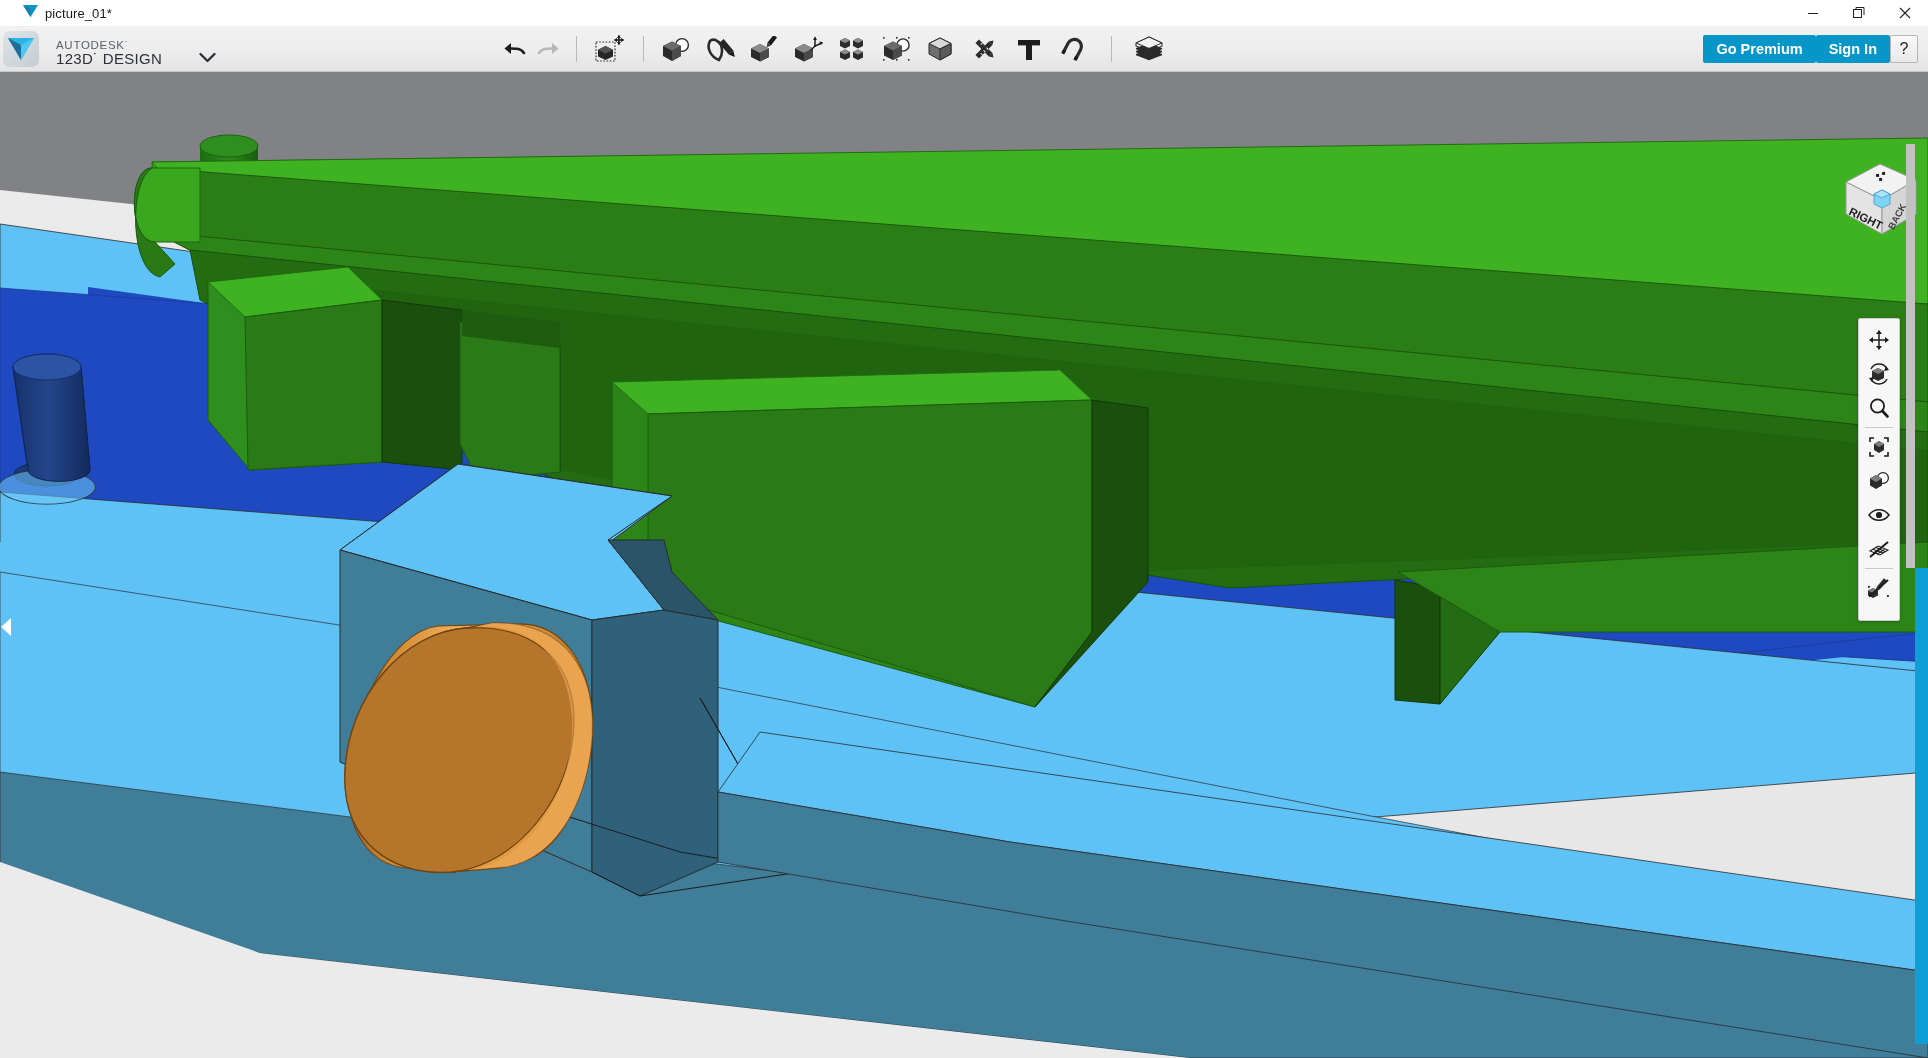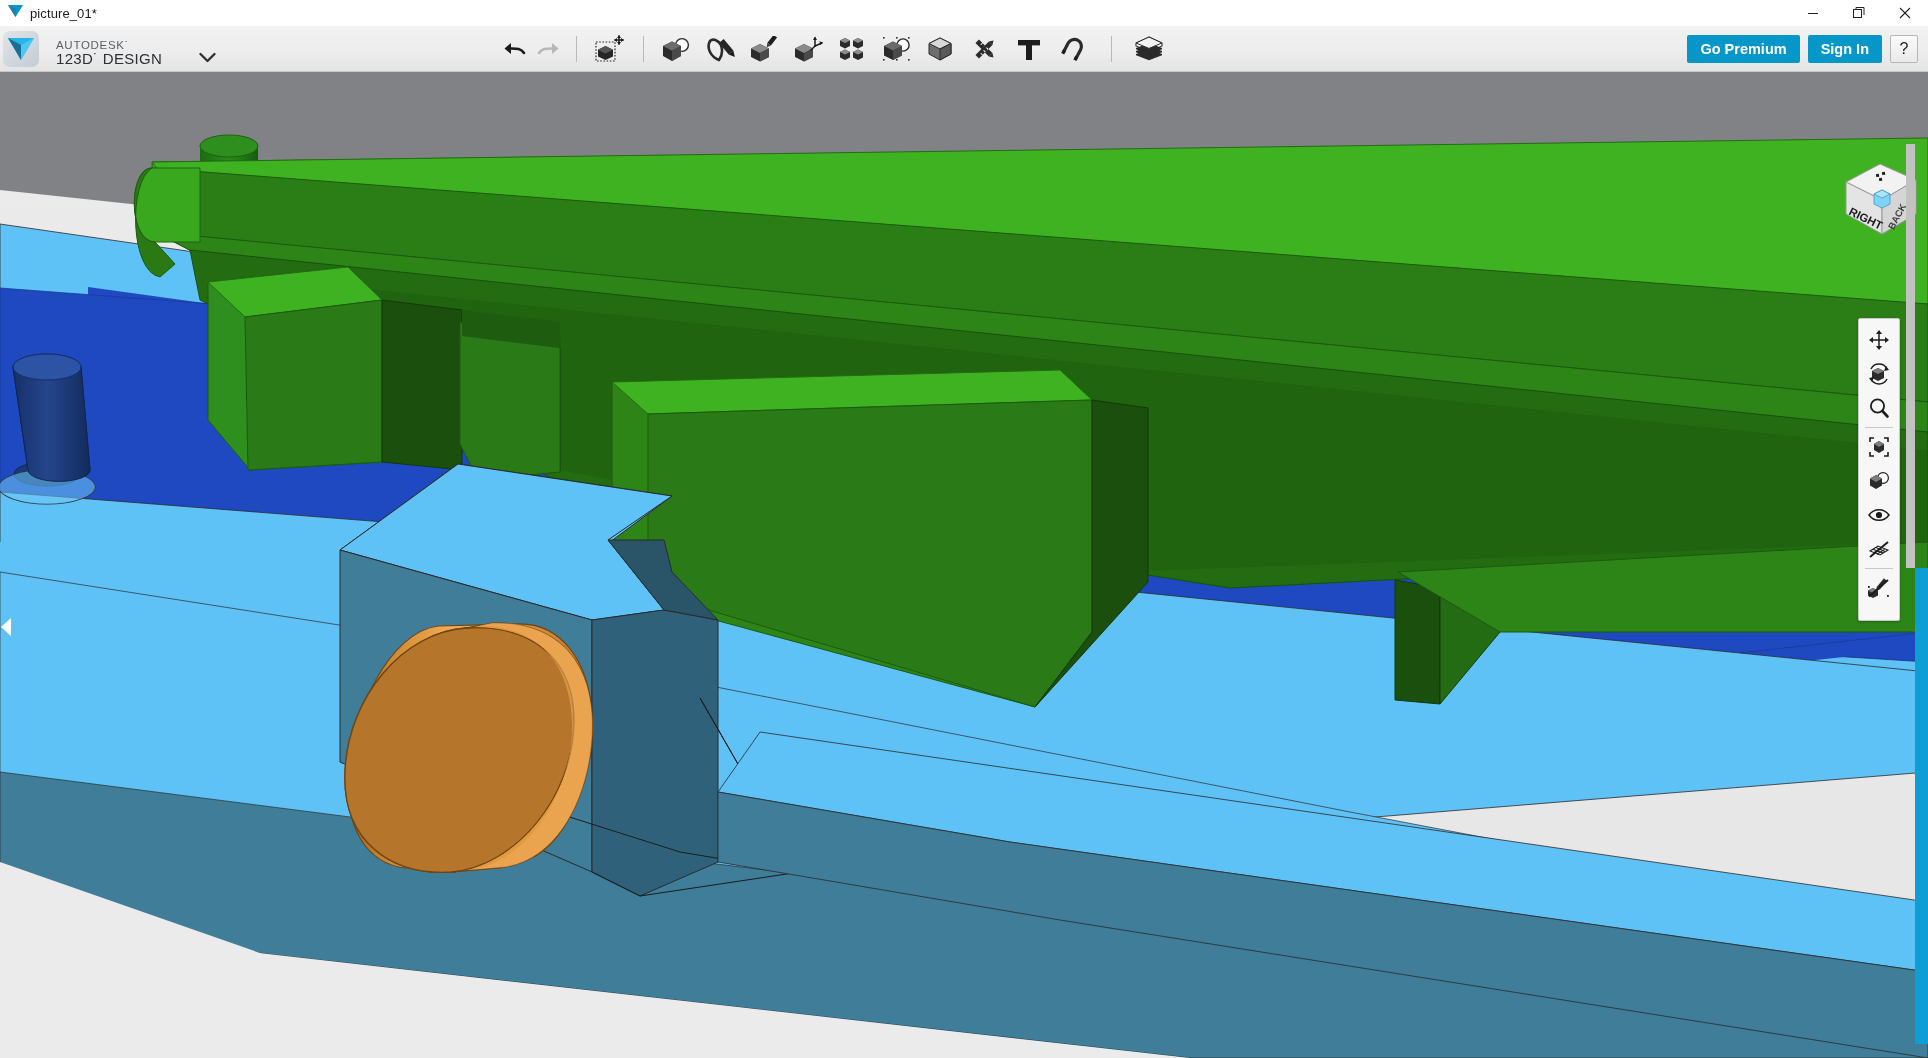--- a/index.html
+++ b/index.html
@@ -9,21 +9,21 @@
     font-family: "Liberation Sans", sans-serif;
     background: #f0f0f0;
   }
 
   
   #titlebar {
     position: absolute; left: 0; top: 0; width: 1928px; height: 26px;
     background: #ffffff;
     display: flex; align-items: center;
   }
-  #titlebar-left { display: flex; align-items: center; padding-left: 8px; gap: 7px; }
+  #titlebar-left { display: flex; align-items: center; padding-left: 23px; gap: 7px; }
   #title-text { font-size: 13px; color: #1a1a1a; letter-spacing: 0.1px; }
   #win-controls { position: absolute; right: 0; top: 0; height: 26px; display: flex; }
   .win-btn {
     width: 46px; height: 26px; display: flex; align-items: center; justify-content: center;
     cursor: default;
   }
 
   
   #apptoolbar {
     position: absolute; left: 0; top: 26px; width: 1928px; height: 46px;
@@ -44,21 +44,21 @@
 
   #tools { position: absolute; left: 497px; top: 0; height: 46px; display: flex; align-items: center; }
   .tool {
     width: 34px; height: 38px; display: flex; align-items: center; justify-content: center;
     cursor: pointer; border-radius: 3px;
   }
   .tool.wide { width: 44px; }
   .sep { width: 1px; height: 26px; background: #b9b9b9; margin: 0 11px; }
   .sep.s2 { margin: 0 16px; }
 
-  #right-actions { position: absolute; right: 10px; top: 0; height: 46px; display: flex; align-items: center; gap: 8px; }
+  #right-actions { position: absolute; right: 10px; top: 0; height: 46px; display: flex; align-items: center; }
   .btn-primary {
     background: #0696c8; color: #ffffff; border: none;
     font-family: "Liberation Sans", sans-serif;
     font-size: 14.5px; font-weight: bold;
     padding: 0 13px; height: 28px; border-radius: 2px; cursor: pointer;
     display: flex; align-items: center;
   }
   #help-btn {
     width: 28px; height: 28px; border: 1px solid #b6b6b6; border-radius: 2px;
     background: linear-gradient(to bottom,#fafafa,#e9e9e9);

